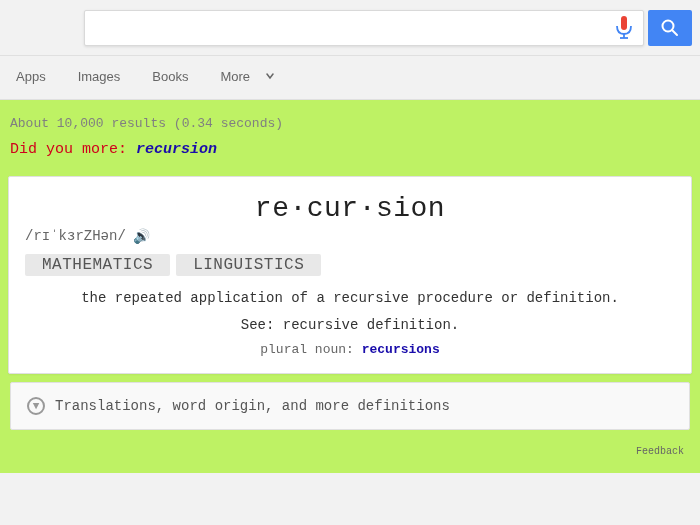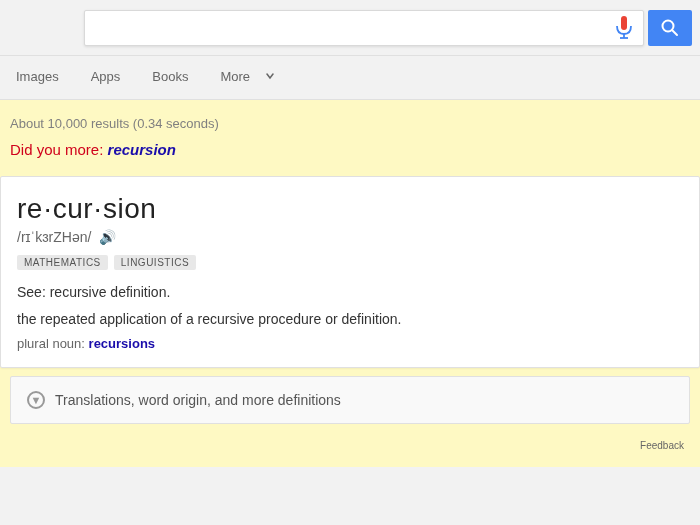--- a/index.html
+++ b/index.html
@@ -93,22 +93,23 @@
       align-items: center;
       gap: 16px;
     }
 
     .nav-tab.search-tools {
       color: #666;
     }
 
     
     .results-container {
-      background: #fef9c3;
+      background: #bef264;
       padding: 8px 0;
+      font-family: Liberation Mono, monospace;
     }
 
     .results-stats {
       font-size: 13px;
       color: #808080;
       padding: 8px 10px 8px 10px;
     }
 
     .did-you-mean {
       font-size: 15px;
@@ -122,25 +123,26 @@
 
     .did-you-mean .mean-word {
       color: #1a0dab;
       font-weight: bold;
       font-style: italic;
     }
 
     
     .definition-card {
       background: #fff;
-      margin: 8px 0;
+      margin: 8px 8px;
       border: 1px solid #e0e0e0;
       border-radius: 2px;
       padding: 16px;
       box-shadow: 0 1px 2px rgba(0,0,0,0.05);
+      text-align: center;
     }
 
     .word-title {
       font-size: 28px;
       color: #222;
       font-weight: 300;
       letter-spacing: 0.5px;
       margin-bottom: 4px;
     }
 
@@ -155,22 +157,22 @@
 
     .tags-row {
       display: flex;
       gap: 6px;
       margin-bottom: 12px;
     }
 
     .tag {
       background: #e8e8e8;
       color: #555;
-      font-size: 10px;
-      padding: 2px 7px;
+      font-size: 16px;
+      padding: 2px 17px;
       border-radius: 2px;
       letter-spacing: 0.5px;
       font-weight: 500;
     }
 
     .definition-text {
       font-size: 14px;
       color: #333;
       margin-bottom: 6px;
       line-height: 1.5;
@@ -252,24 +254,24 @@
   <button class="search-button">
     <svg width="18" height="18" viewBox="0 0 18 18" fill="none">
       <circle cx="7" cy="7" r="5.5" stroke="white" stroke-width="2" fill="none"></circle>
       <line x1="11" y1="11" x2="16" y2="16" stroke="white" stroke-width="2" stroke-linecap="round"></line>
     </svg>
   </button>
 </div>
 
 <div class="nav-tabs">
   <div class="nav-tab">
+    <span>Apps</span>
+  </div>
+  <div class="nav-tab">
     <span>Images</span>
-  </div>
-  <div class="nav-tab">
-    <span>Apps</span>
   </div>
   <div class="nav-tab">
     <span>Books</span>
   </div>
   <div class="nav-tab more">
     <span>More</span>
     <svg class="chevron-down" viewBox="0 0 8 8">
       <polyline points="1,2 4,6 7,2" stroke="#666" stroke-width="1.5" fill="none" stroke-linecap="round"></polyline>
     </svg>
   </div>
@@ -287,22 +289,22 @@
   <div class="definition-card">
     <div class="word-title">re·cur·sion</div>
     <div class="word-pronunciation">
       <span>/rɪˈkɜrZHən/</span>
       <span class="speaker-icon" style="cursor:pointer; font-size:14px;">🔊</span>
     </div>
     <div class="tags-row">
       <span class="tag">MATHEMATICS</span>
       <span class="tag">LINGUISTICS</span>
     </div>
+    <div class="definition-text">the repeated application of a recursive procedure or definition.</div>
     <div class="definition-text">See: recursive definition.</div>
-    <div class="definition-text">the repeated application of a recursive procedure or definition.</div>
     <div class="plural-label">
       <span>plural noun:</span>
       <a href="#" style="color:#1a0dab; font-weight:bold; text-decoration:none;">recursions</a>
     </div>
   </div>
 
   <div class="more-definitions">
     <div class="more-def-icon">▼</div>
     <span class="more-def-text">Translations, word origin, and more definitions</span>
   </div>

